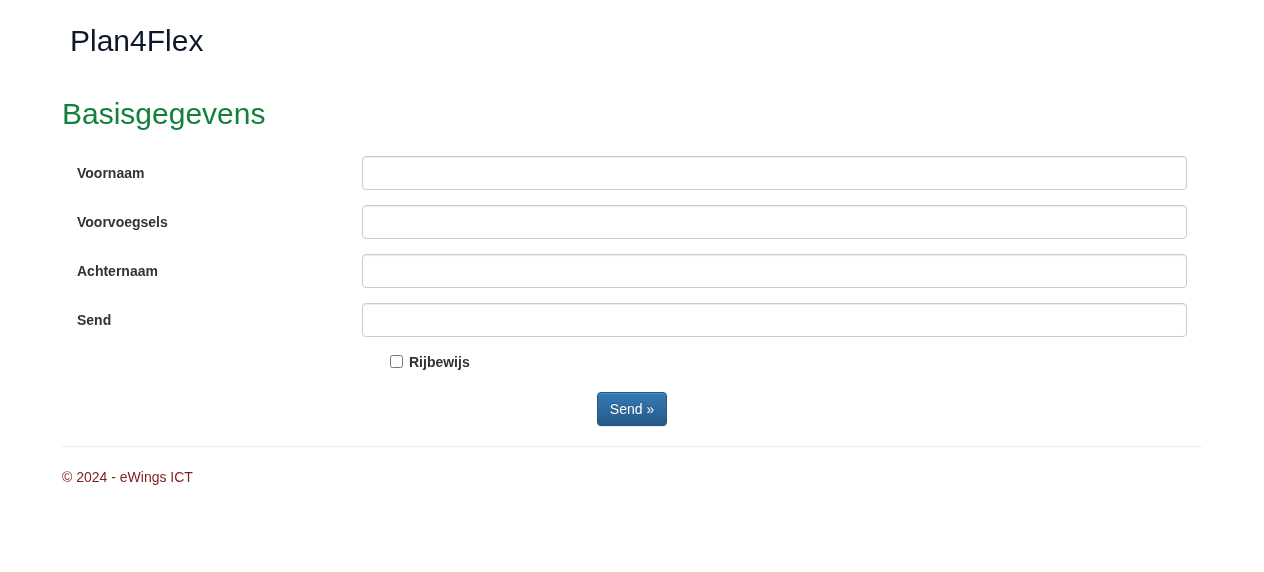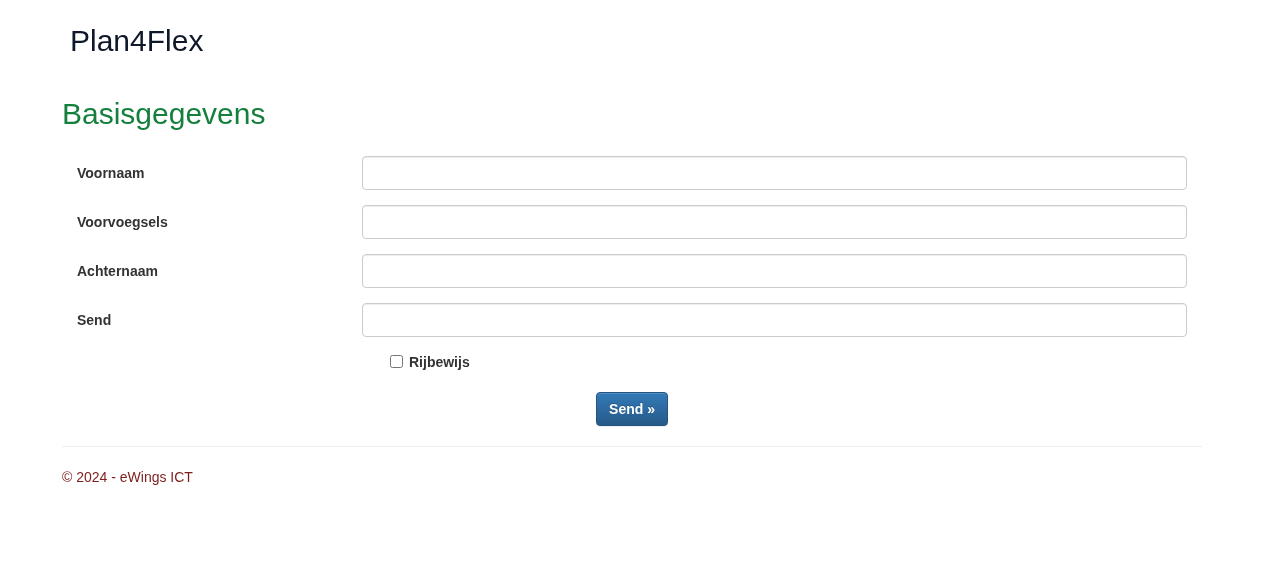--- a/index.html
+++ b/index.html
@@ -78,21 +78,21 @@
     .btn-row {
       text-align: center;
       margin-top: 20px;
       margin-bottom: 20px;
     }
     .btn {
       display: inline-block;
       padding: 6px 12px;
       margin-bottom: 0;
       font-size: 14px;
-      font-weight: 700;
+      font-weight: 400;
       line-height: 1.428571429;
       text-align: center;
       white-space: nowrap;
       vertical-align: middle;
       cursor: pointer;
       border: 1px solid transparent;
       border-radius: 4px;
       color: #fff;
       background-color: #337ab7;
       background-image: linear-gradient(to bottom, #337ab7 0%, #265a88 100%);

